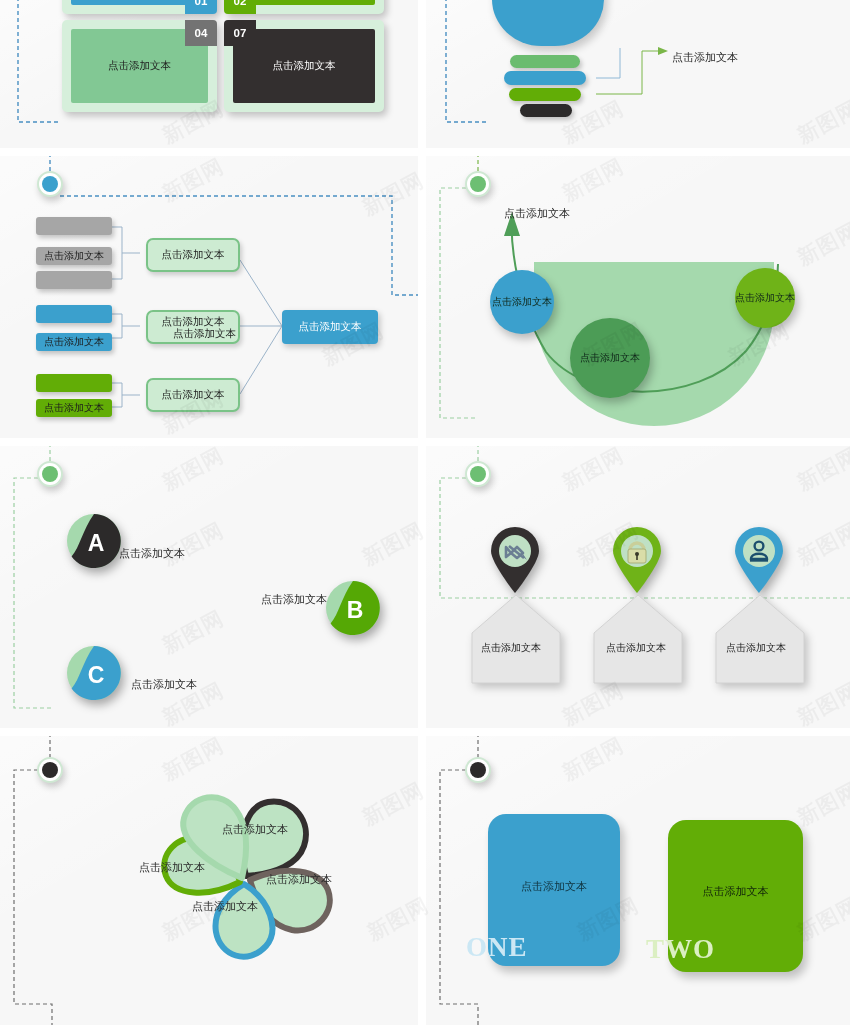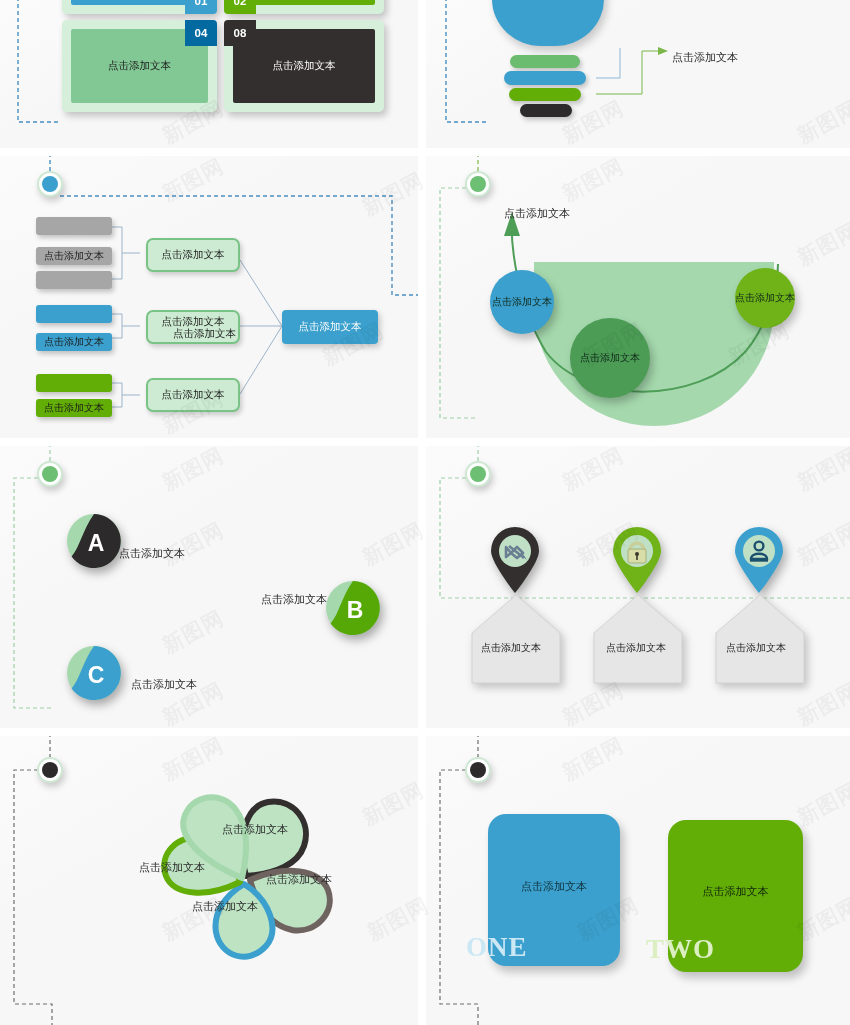--- a/index.html
+++ b/index.html
@@ -93,21 +93,21 @@
   .q-bl .q-inner { background:#82c894; color:#1d1d1d; }
   .q-br .q-inner { background:#332f2f; color:#ffffff; }
   .q-num {
     position:absolute; width:32px; height:26px;
     display:flex; align-items:center; justify-content:center;
     color:#fff; font-size:11.5px; font-weight:bold;
     font-family:"Liberation Sans",sans-serif;
   }
   .n01 { right:0;  bottom:0;  background:#3ba0cd; border-top-left-radius:0; border-bottom-right-radius:4px;}
   .n02 { left:0;   bottom:0;  background:#62ad06; border-bottom-left-radius:4px;}
-  .n04 { right:0;  top:0;     background:#0369a1; border-top-left-radius:0; border-top-right-radius:4px;}
+  .n04 { right:0;  top:0;     background:#737373; border-top-left-radius:0; border-top-right-radius:4px;}
   .n03 { left:0;   top:0;     background:#332f2f; border-top-left-radius:4px;}
   .q-disc{
     position:absolute; left:148px; top:82px; width:28px; height:28px;
     border-radius:50%; background:#c9c9c9; z-index:-1;
   }
 
   
   .bulb-glass {
     position:absolute; left:492px; top:-84px; width:112px; height:130px;
     background:#3ba0cd;
@@ -218,21 +218,21 @@
       <div class="q-num n02">02</div>
     </div>
 
     <div class="q-card q-bl">
       <div class="q-inner cjk">点击添加文本</div>
       <div class="q-num n04">04</div>
     </div>
 
     <div class="q-card q-br">
       <div class="q-inner cjk">点击添加文本</div>
-      <div class="q-num n03">08</div>
+      <div class="q-num n03">07</div>
     </div>
   </div>
 
   <svg class="rail" style="left:426px;top:0;width:424px;height:148px">
     <path d="M20 -10 L20 122 L62 122" fill="none" stroke="#4a90c2" stroke-width="1.4" stroke-dasharray="4,3"></path>
     <path d="M170 78 L194 78 L194 48" fill="none" stroke="#8fb8d6" stroke-width="1"></path>
     <path d="M170 94 L216 94 L216 51 L236 51" fill="none" stroke="#7ab648" stroke-width="1"></path>
     <path d="M232 47 L242 51 L232 55 Z" fill="#7ab648"></path>
   </svg>
 

